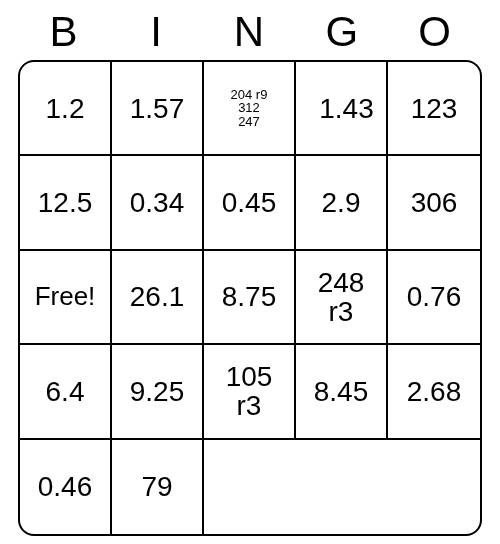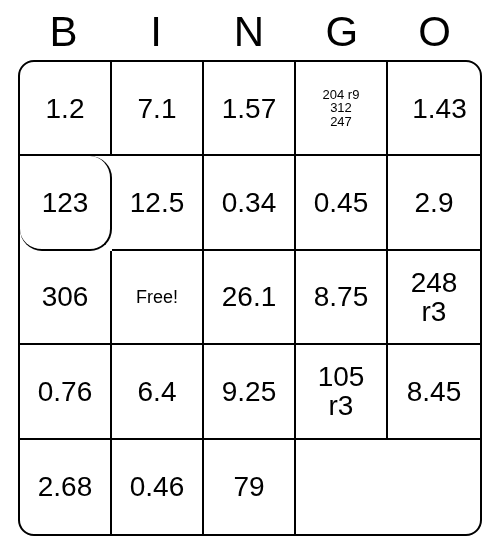--- a/index.html
+++ b/index.html
@@ -45,42 +45,41 @@
     align-items: center;
     justify-content: center;
     font-size: 28px;
     text-align: center;
     line-height: 1.05;
     padding: 2px;
   }
   .cell:nth-child(5n) { border-right: none; }
   .cell:nth-child(n+21) { border-bottom: none; }
   .small { font-size: 13px; }
-  .med { font-size: 18px; }
+  .med { font-size: 26px; }
 </style>
 </head>
 <body>
 
 <div class="card">
   <div class="headers">
     <div>B</div>
     <div>I</div>
     <div>N</div>
     <div>G</div>
     <div>O</div>
   </div>
   <div class="grid">
       <div class="cell" style="white-space: pre-line;">1.2</div>
-      <div class="cell" style="white-space: pre-line;">7.1</div>
       <div class="cell" style="white-space: pre-line;">1.57</div>
       <div class="cell small" style="white-space: pre-line;">204 r9
 312
 247</div>
       <div class="cell" style="white-space: pre-line; padding-left: 13px;">1.43</div>
-      <div class="cell" style="white-space: pre-line; border-radius: 22px;">123</div>
+      <div class="cell" style="white-space: pre-line;">123</div>
       <div class="cell" style="white-space: pre-line;">12.5</div>
       <div class="cell" style="white-space: pre-line;">0.34</div>
       <div class="cell" style="white-space: pre-line;">0.45</div>
       <div class="cell" style="white-space: pre-line;">2.9</div>
       <div class="cell" style="white-space: pre-line;">306</div>
       <div class="cell med" style="white-space: pre-line;">Free!</div>
       <div class="cell" style="white-space: pre-line;">26.1</div>
       <div class="cell" style="white-space: pre-line;">8.75</div>
       <div class="cell" style="white-space: pre-line;">248
 r3</div>

